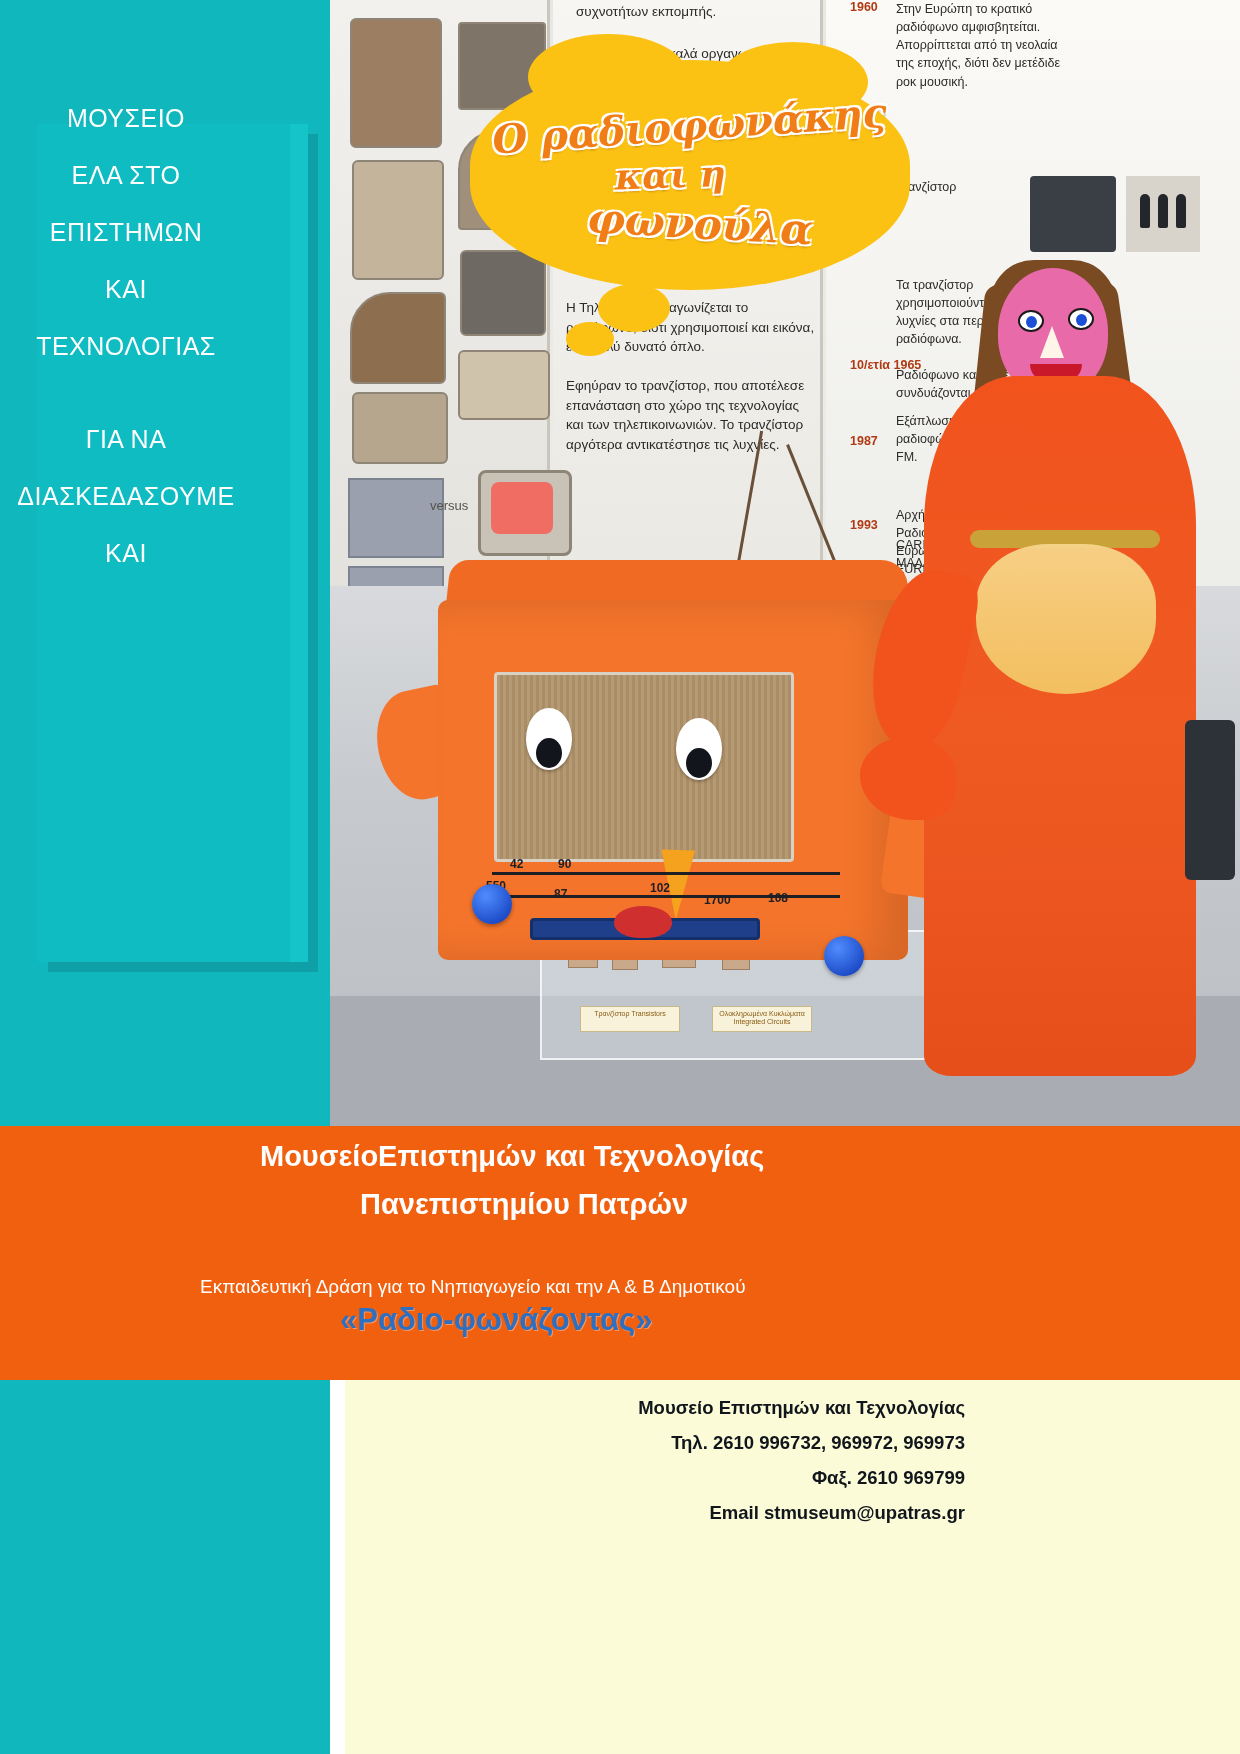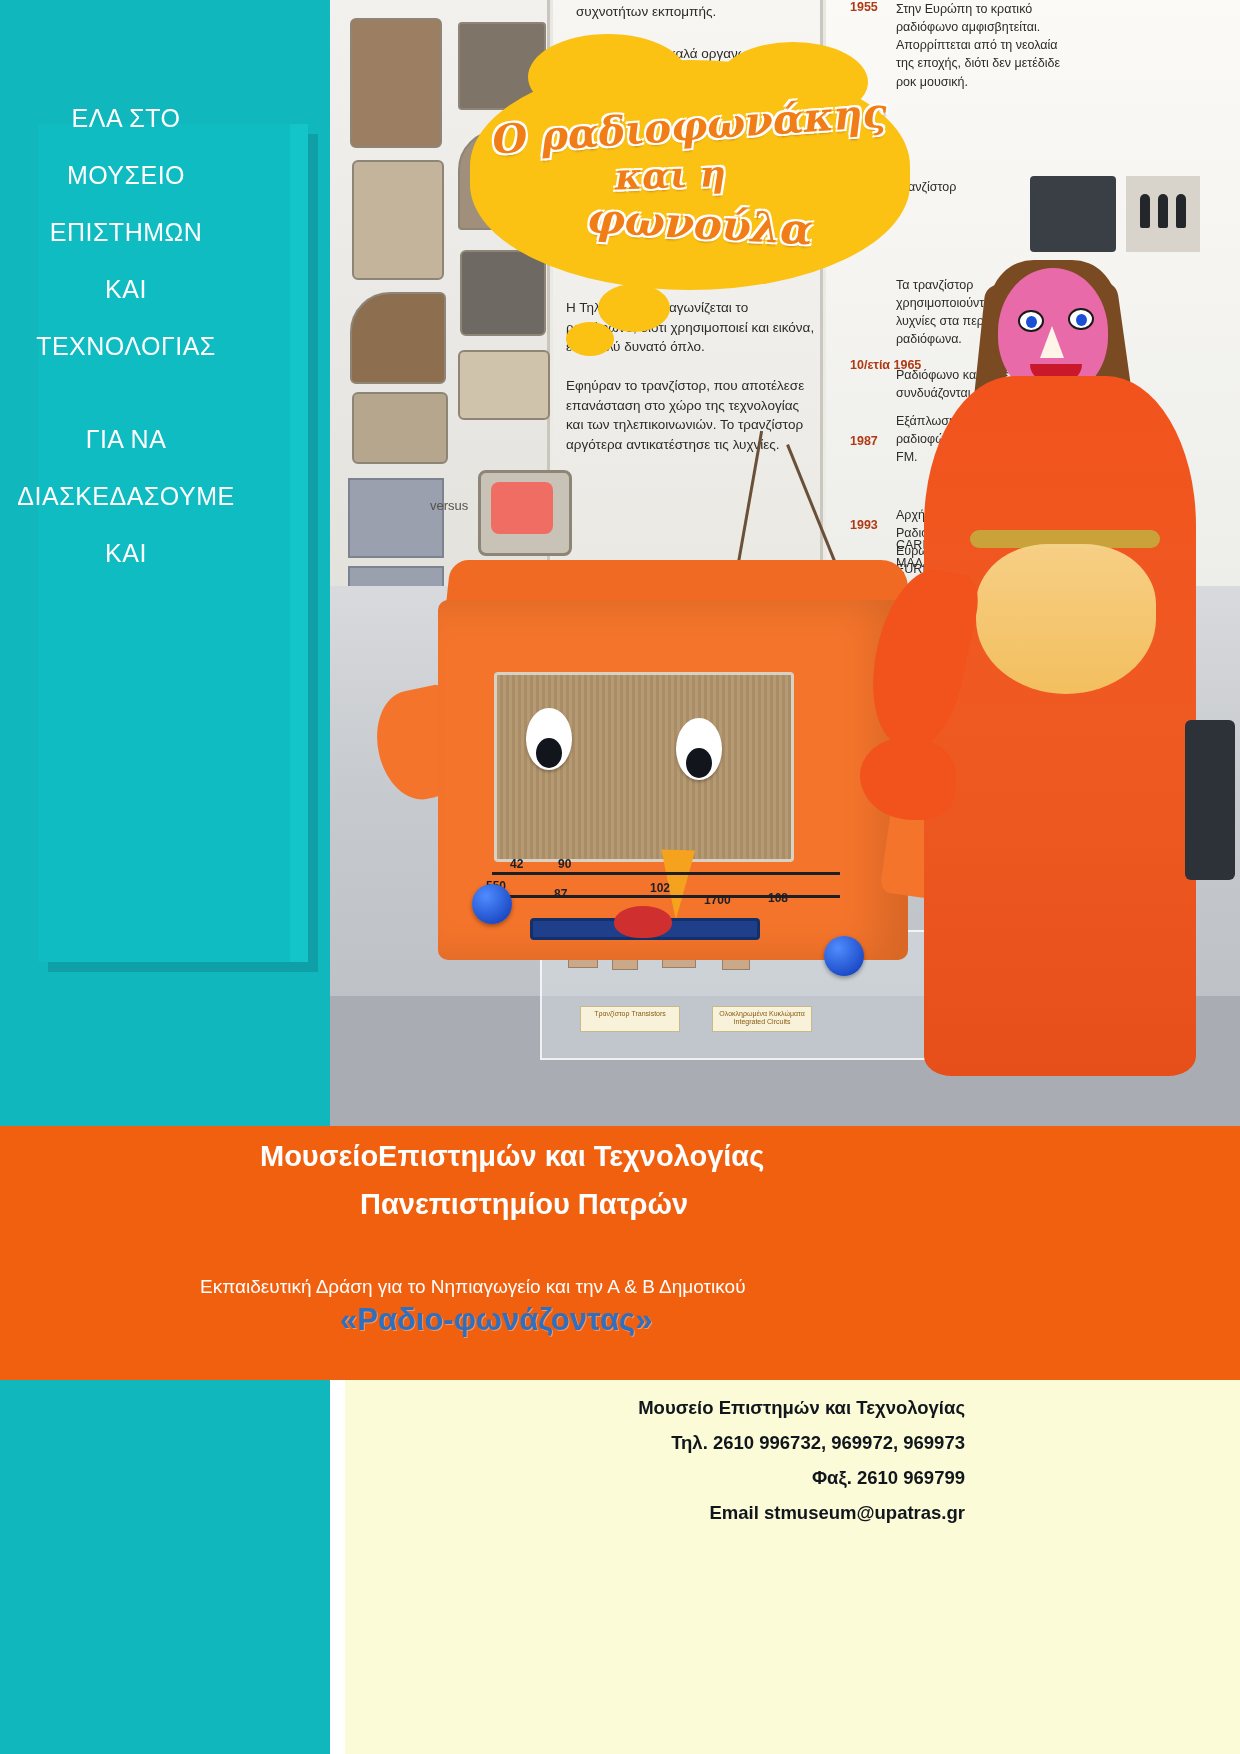--- a/index.html
+++ b/index.html
@@ -447,21 +447,21 @@
       <div class="tv-screen"></div>
     </div>
     <div class="versus-label">versus</div>
     <div class="grey-photo"></div>
 
     <div class="panel-text pt-a">συχνοτήτων εκπομπής.</div>
     <div class="panel-text pt-b">Δημιουργείται «καλά οργανωμένο» δίκτυο κρατικών ραδιοφώνων.</div>
     <div class="panel-text pt-c">Η Τηλεόραση ανταγωνίζεται το ραδιόφωνο, διότι χρησιμοποιεί και εικόνα, ένα πολύ δυνατό όπλο.</div>
     <div class="panel-text pt-d">Εφηύραν το τρανζίστορ, που αποτέλεσε επανάσταση στο χώρο της τεχνολογίας και των τηλεπικοινωνιών. Το τρανζίστορ αργότερα αντικατέστησε τις λυχνίες.</div>
 
-    <div class="year-tag yt-1">1955</div>
+    <div class="year-tag yt-1">1960</div>
     <div class="year-tag yt-2">10/ετία 1965</div>
     <div class="year-tag yt-3">1987</div>
     <div class="year-tag yt-4">1993</div>
 
     <div class="right-col rc-1">Στην Ευρώπη το κρατικό ραδιόφωνο αμφισβητείται. Απορρίπτεται από τη νεολαία της εποχής, διότι δεν μετέδιδε ροκ μουσική.</div>
     <div class="right-col rc-2">τρανζίστορ</div>
     <div class="right-col rc-3">Τα τρανζίστορ χρησιμοποιούνται πλέον τις λυχνίες στα περισσότερα ραδιόφωνα.</div>
     <div class="right-col rc-4">Ραδιόφωνο και κασετόφωνο συνδυάζονται σε μια συσκευή.</div>
     <div class="right-col rc-5">Εξάπλωση των ερασιτεχνικών ραδιοφώνων στην μπάντα των FM.</div>
     <div class="right-col rc-6">Αρχή έρευνας για το Ψηφιακό Ραδιόφωνο, στα πλαίσια του Ευρωπαϊκού Προγράμματος EUREKA.</div>
@@ -543,22 +543,22 @@
         <span class="bubble-line bl-c">φωνούλα</span>
       </div>
     </div>
   </div>
 
   <div class="teal-strip"></div>
   <div class="teal-card">
     <div class="teal-card-inner"></div>
   </div>
   <div class="slogan">
+    <div>ΜΟΥΣΕΙΟ</div>
     <div>ΕΛΑ ΣΤΟ</div>
-    <div>ΜΟΥΣΕΙΟ</div>
     <div>ΕΠΙΣΤΗΜΩΝ</div>
     <div>ΚΑΙ</div>
     <div>ΤΕΧΝΟΛΟΓΙΑΣ</div>
     <span class="gap"></span>
     <div>ΓΙΑ ΝΑ</div>
     <div>ΔΙΑΣΚΕΔΑΣΟΥΜΕ</div>
     <div>ΚΑΙ</div>
   </div>
 
   <svg class="wordart" viewBox="0 0 520 190">

